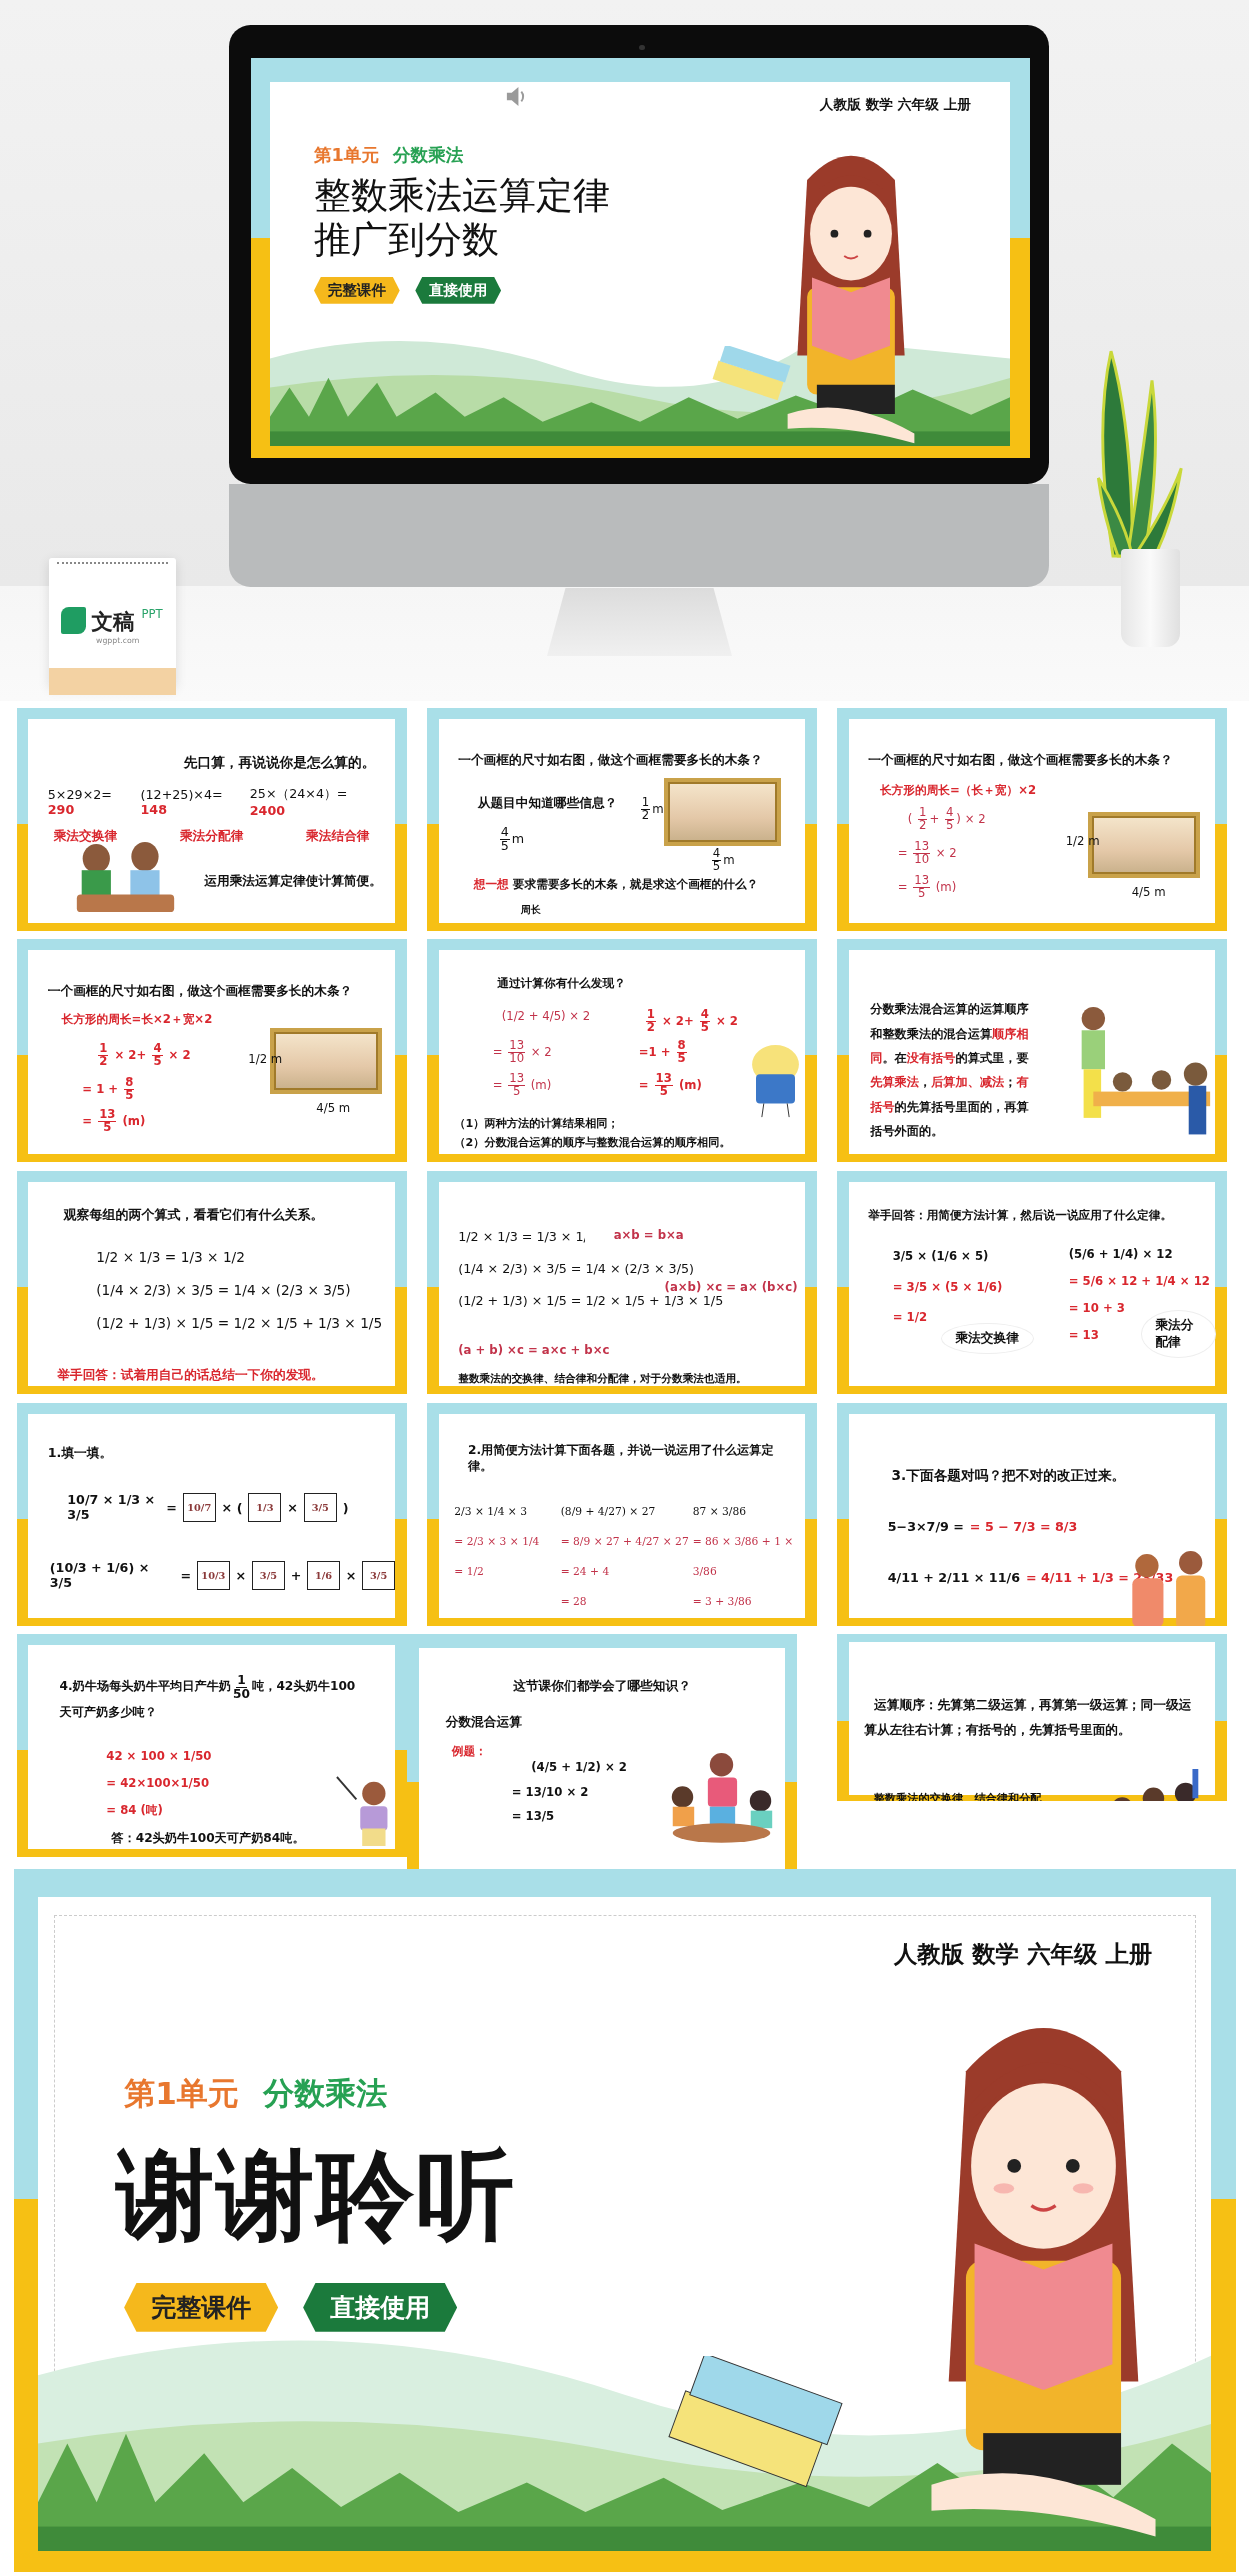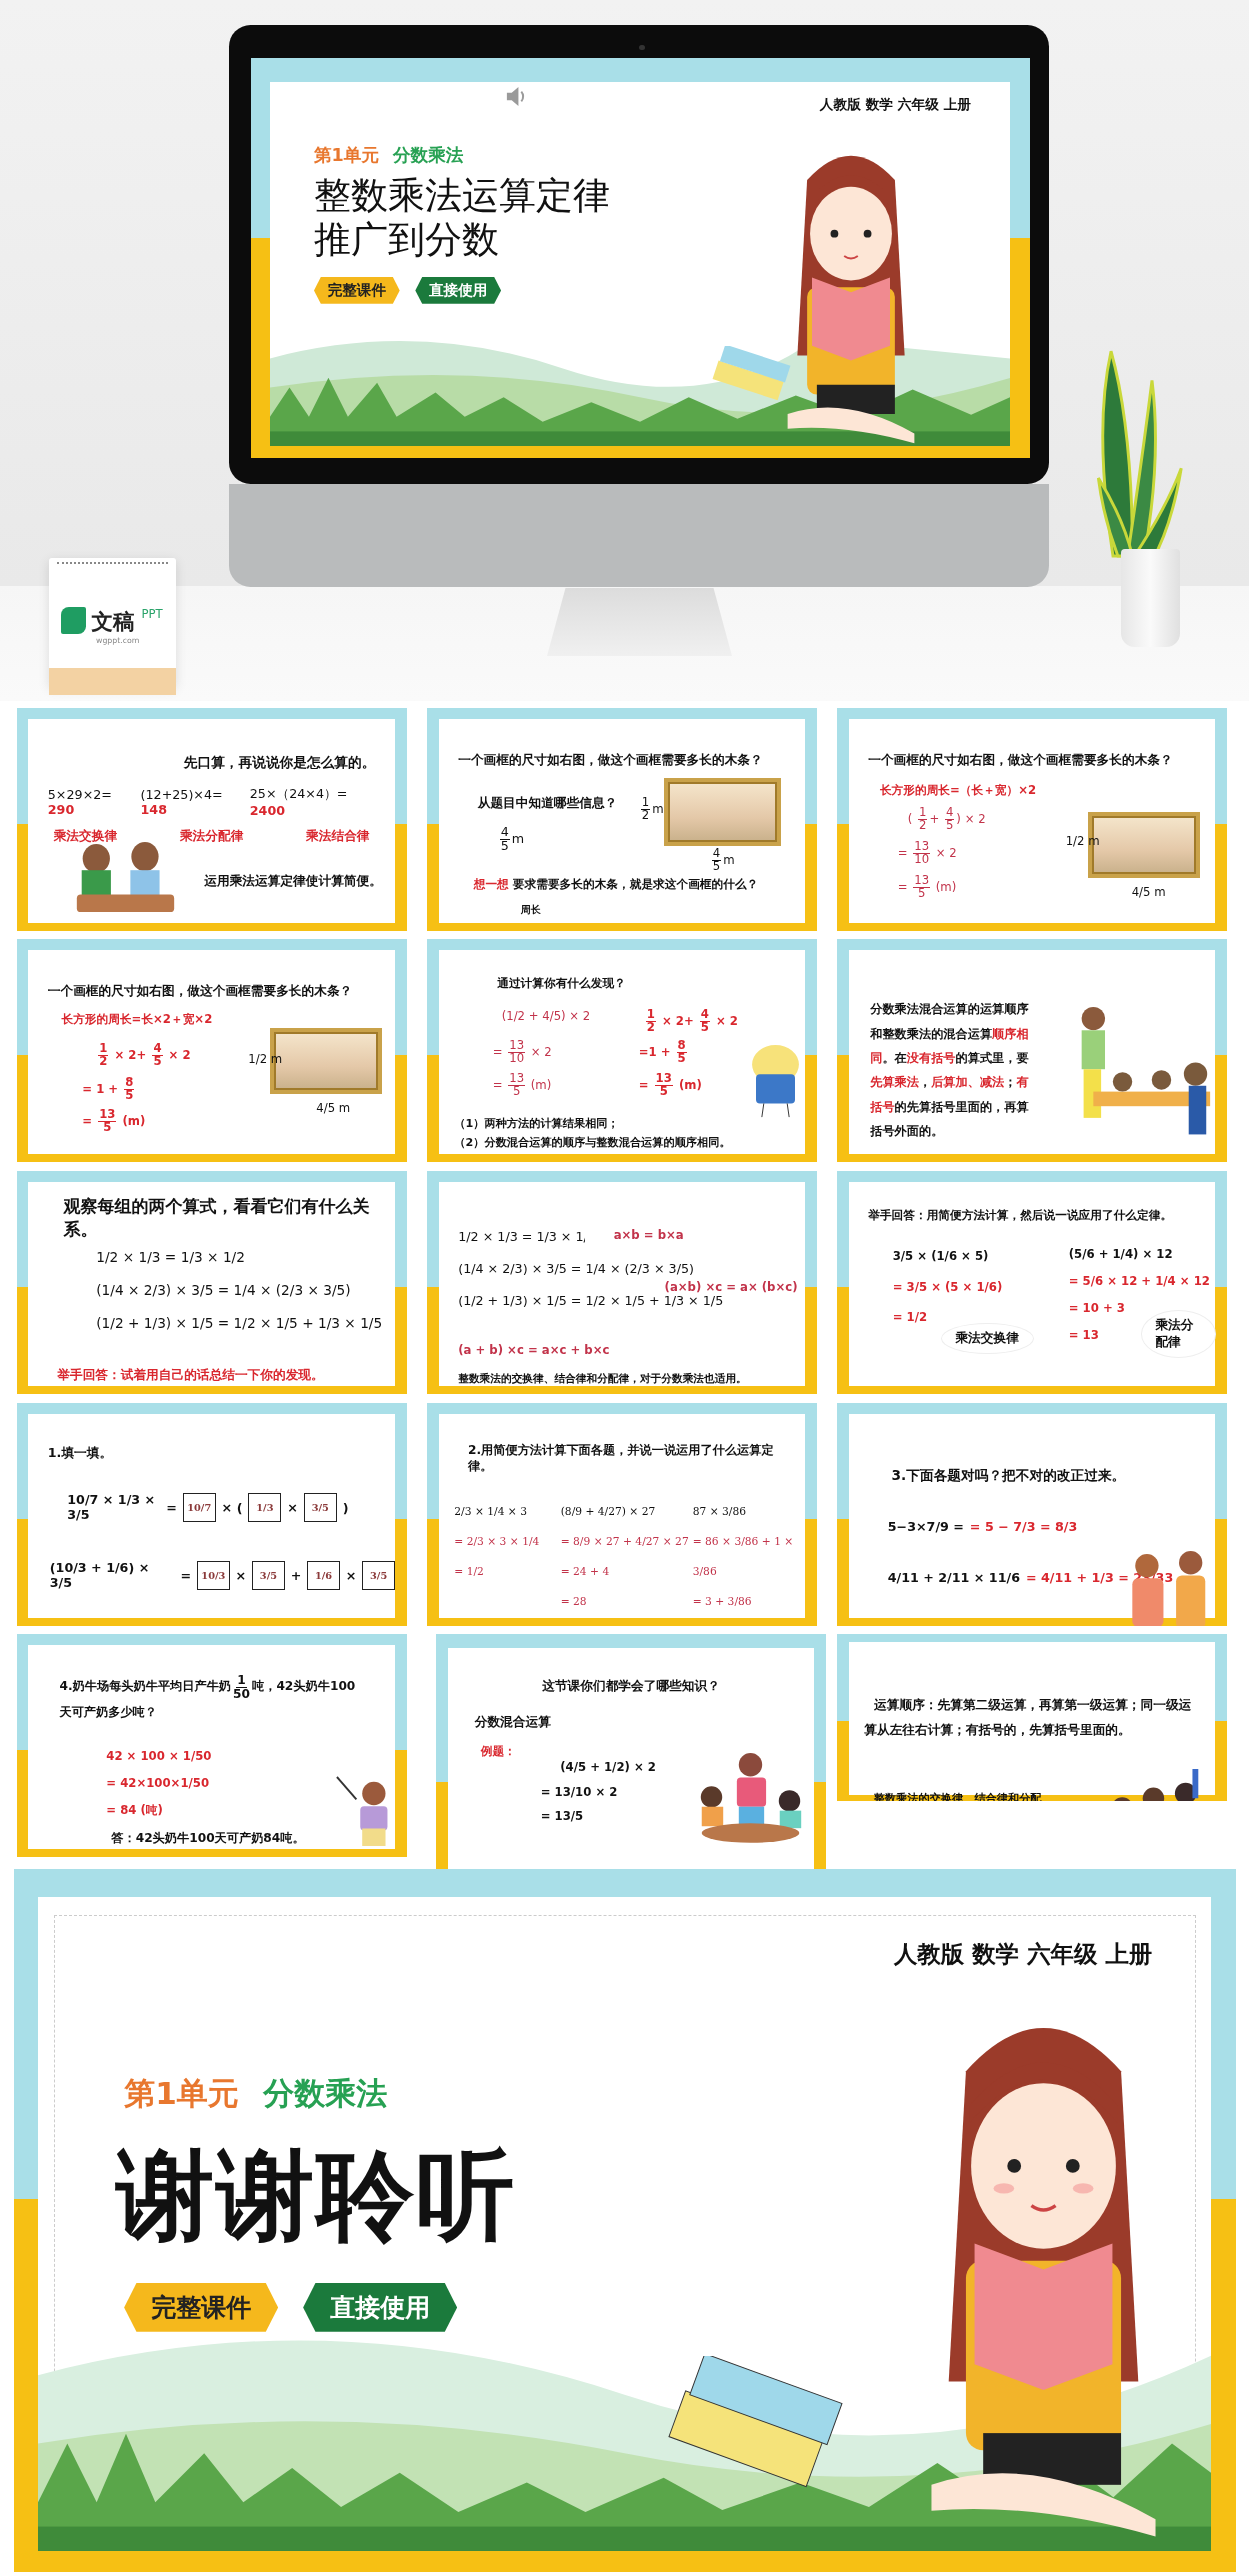--- a/index.html
+++ b/index.html
@@ -290,21 +290,21 @@
         </svg>
   </div>
     </div>
 </div>
 
 <div class="slide" style="left:16.6px;top:1171px;width:390px;height:223px">
   <div class="bg-top"></div>
     <div class="bg-bot"></div>
   <div class="inner">
       <div class="content">
-    <div class="q" style="margin-top:1px;font-size:17px;margin-left:15.6px">观察每组的两个算式，看看它们有什么关系。</div>
+    <div class="q" style="margin-top:12px;font-size:13px;margin-left:15.6px">观察每组的两个算式，看看它们有什么关系。</div>
     <div style="position:absolute;left:68px;top:59px;font-size:13.7px;line-height:2.4">
       <div>1/2 × 1/3 = 1/3 × 1/2</div>
       <div>(1/4 × 2/3) × 3/5 = 1/4 × (2/3 × 3/5)</div>
       <div>(1/2 + 1/3) × 1/5 = 1/2 × 1/5 + 1/3 × 1/5</div>
     </div>
     <div class="b red" style="position:absolute;left:29px;top:185px;font-size:12.7px">举手回答：试着用自己的话总结一下你的发现。</div>
   </div>
     </div>
 </div>
 
@@ -451,21 +451,21 @@
     <svg class="figure" style="left:307px;top:127px" width="68" height="78" viewBox="0 0 70 80">
           <line x1="2" y1="5" x2="22" y2="28" stroke="#333" stroke-width="2"></line>
           <circle cx="40" cy="22" r="12" fill="#9b5a3c"></circle>
           <rect x="26" y="35" width="28" height="25" fill="#b79ad8" rx="4"></rect>
           <rect x="28" y="58" width="24" height="18" fill="#f2dc8a"></rect>
         </svg>
   </div>
     </div>
 </div>
 
-<div class="slide" style="left:436px;top:1634px;width:390px;height:285px">
+<div class="slide" style="left:407px;top:1634px;width:390px;height:285px">
   <div class="bg-top"></div>
     <div class="bg-bot"></div>
   <div class="inner">
       <div class="content">
     <div class="q" style="margin-top:17.6px;font-size:12.7px;text-align:center">这节课你们都学会了哪些知识？</div>
     <div class="b" style="position:absolute;left:27px;top:66px;font-size:12.7px">分数混合运算</div>
     <div class="b red" style="position:absolute;left:33px;top:96px;font-size:11.7px">例题：</div>
     <div class="b" style="position:absolute;left:93px;top:107px;font-size:11.7px;line-height:2.1">
       <div style="padding-left:19.5px">(4/5 + 1/2) × 2</div>
       <div>= 13/10 × 2</div>

